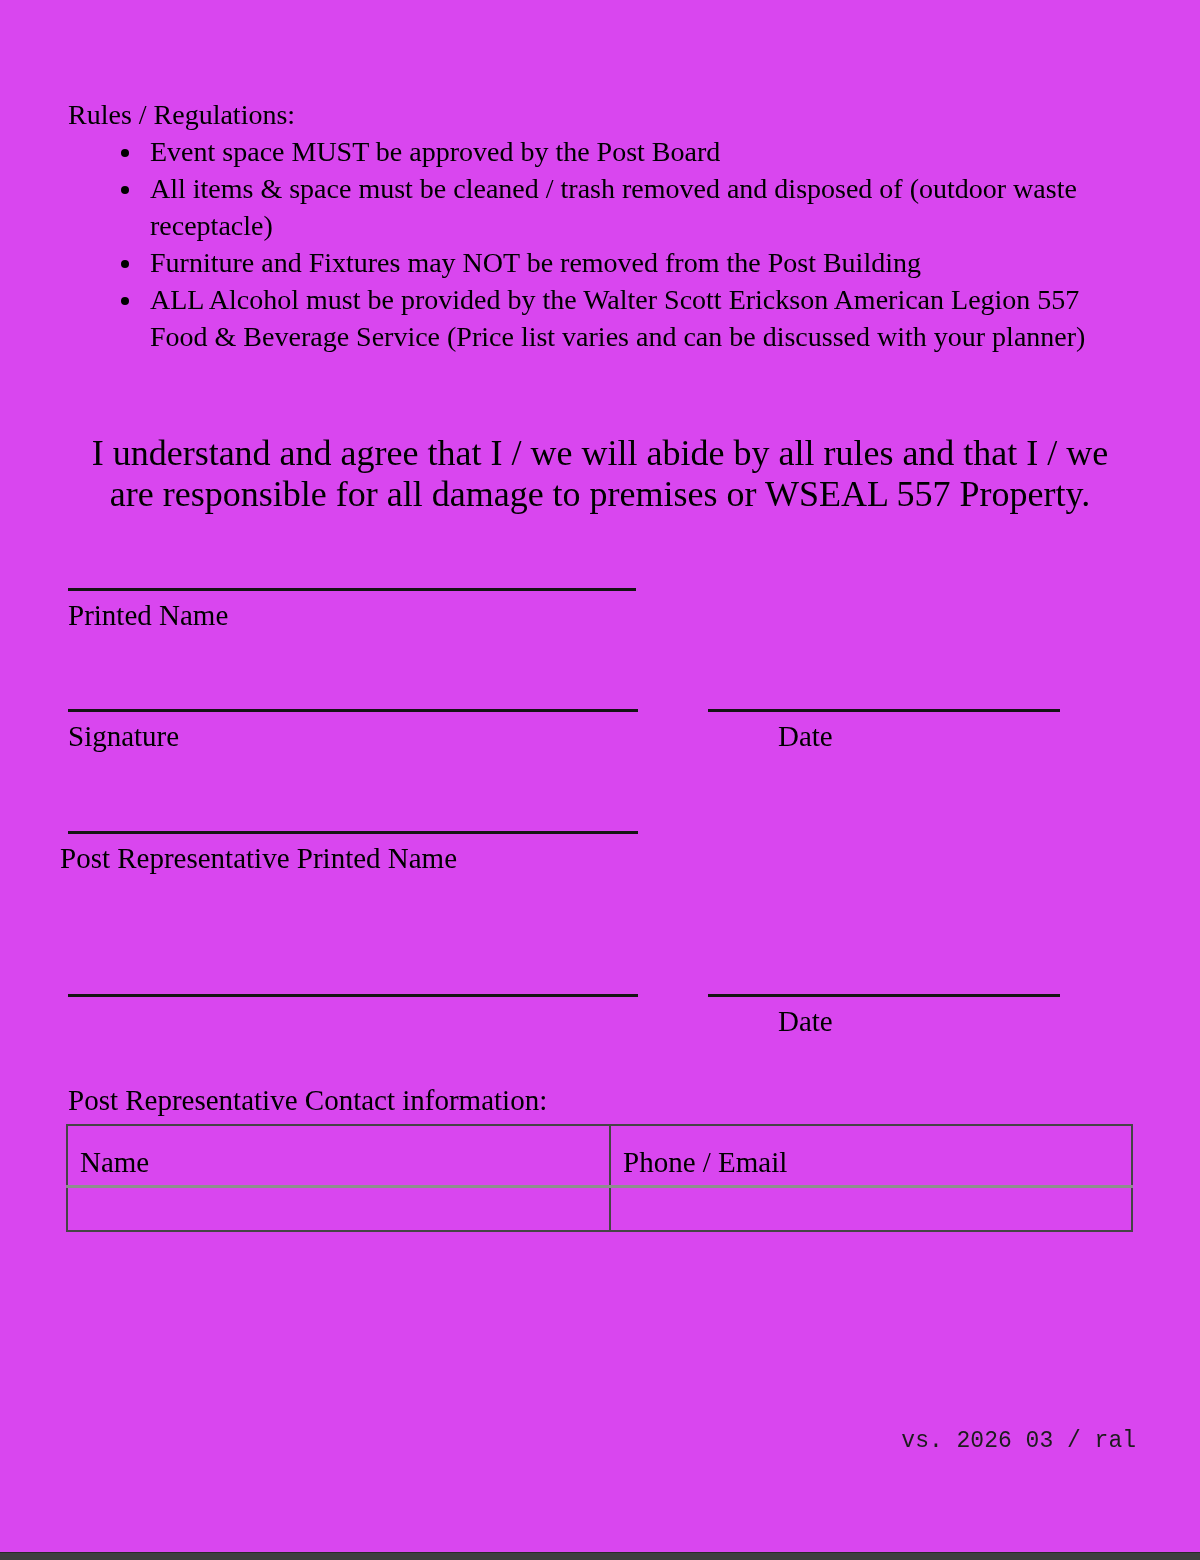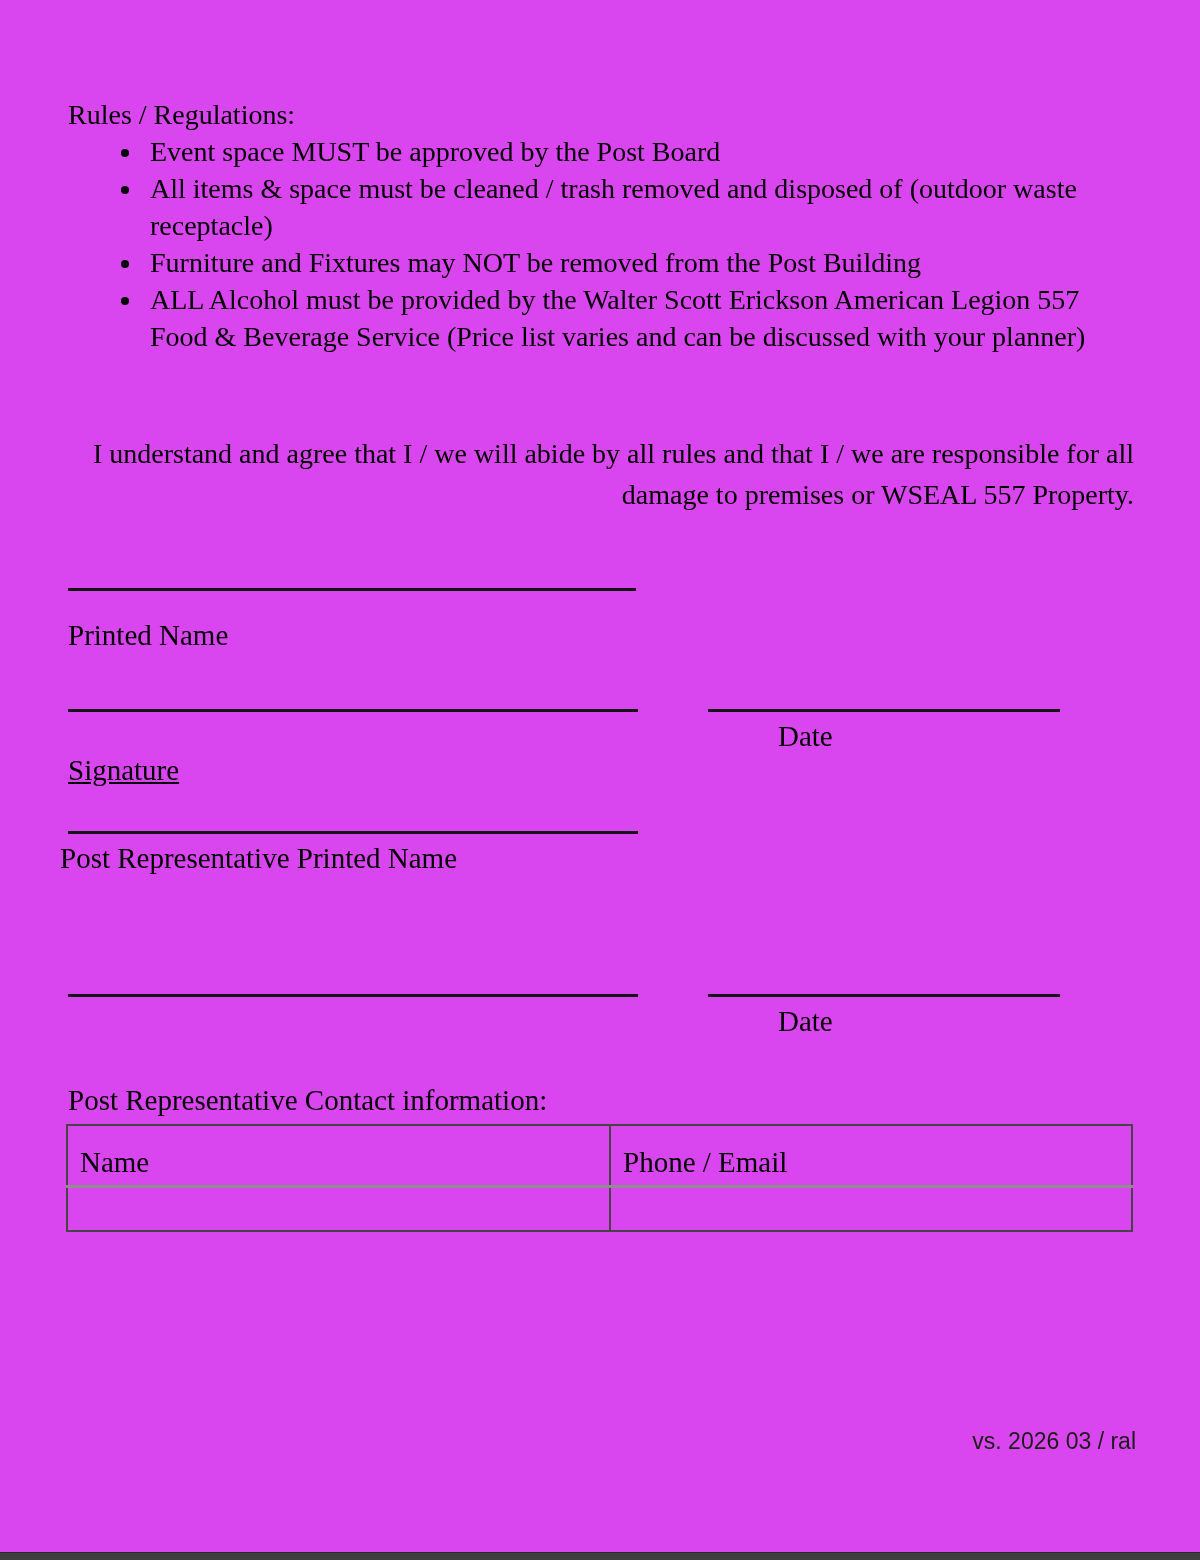--- a/index.html
+++ b/index.html
@@ -30,22 +30,22 @@
     padding-left: 76px;
   }
   .rules li { padding-left: 6px; }
 
   
   .agreement {
     position: absolute;
     left: 66px;
     top: 433px;
     width: 1068px;
-    text-align: right;
-    font-size: 28px;
+    text-align: center;
+    font-size: 36px;
     line-height: 41px;
   }
 
   
   .sig-line {
     position: absolute;
     height: 0;
     border-top: 3px solid #141414;
   }
   .sig-label {
@@ -88,21 +88,21 @@
   table.contact-table th + th,
   table.contact-table td + td {
     border-left: 2px solid #b91c1c;
   }
 
   
   .footer-version {
     position: absolute;
     right: 64px;
     top: 1428px;
-    font-family: Liberation Sans, sans-serif;
+    font-family: Liberation Mono, monospace;
     font-size: 23px;
     color: #1c1c1c;
   }
 
   
   .bottom-bar {
     position: absolute;
     left: 0;
     bottom: 0;
     width: 100%;
@@ -122,25 +122,25 @@
       <li>Event space MUST be approved by the Post Board</li>
       <li>All items &amp; space must be cleaned / trash removed and disposed of (outdoor waste receptacle)</li>
       <li>Furniture and Fixtures may NOT be removed from the Post Building</li>
       <li>ALL Alcohol must be provided by the Walter Scott Erickson American Legion 557 Food &amp; Beverage Service (Price list varies and can be discussed with your planner)</li>
     </ul>
   </div>
 
   <div class="agreement">I understand and agree that I / we will abide by all rules and that I / we are responsible for all damage to premises or WSEAL 557 Property.</div>
 
   <div class="sig-line" style="left:68px; top:588px; width:568px;"></div>
-  <div class="sig-label" style="left:68px; top:598px;margin-top:20px;">Printed Name</div>
+  <div class="sig-label" style="left:68px; top:598px;">Printed Name</div>
 
   <div class="sig-line" style="left:68px; top:709px; width:570px;"></div>
   <div class="sig-line" style="left:708px; top:709px; width:352px;"></div>
-  <div class="sig-label" style="left:68px; top:753px;text-decoration:underline;">Signature</div>
+  <div class="sig-label" style="left:68px; top:719px;">Signature</div>
   <div class="sig-label" style="left:778px; top:719px;">Date</div>
 
   <div class="sig-line" style="left:68px; top:831px; width:570px;"></div>
   <div class="sig-label" style="left:60px; top:841px;">Post Representative Printed Name</div>
 
   <div class="sig-line" style="left:68px; top:994px; width:570px;"></div>
   <div class="sig-line" style="left:708px; top:994px; width:352px;"></div>
   <div class="sig-label" style="left:778px; top:1004px;">Date</div>
 
   <div class="contact-heading">Post Representative Contact information:</div>

